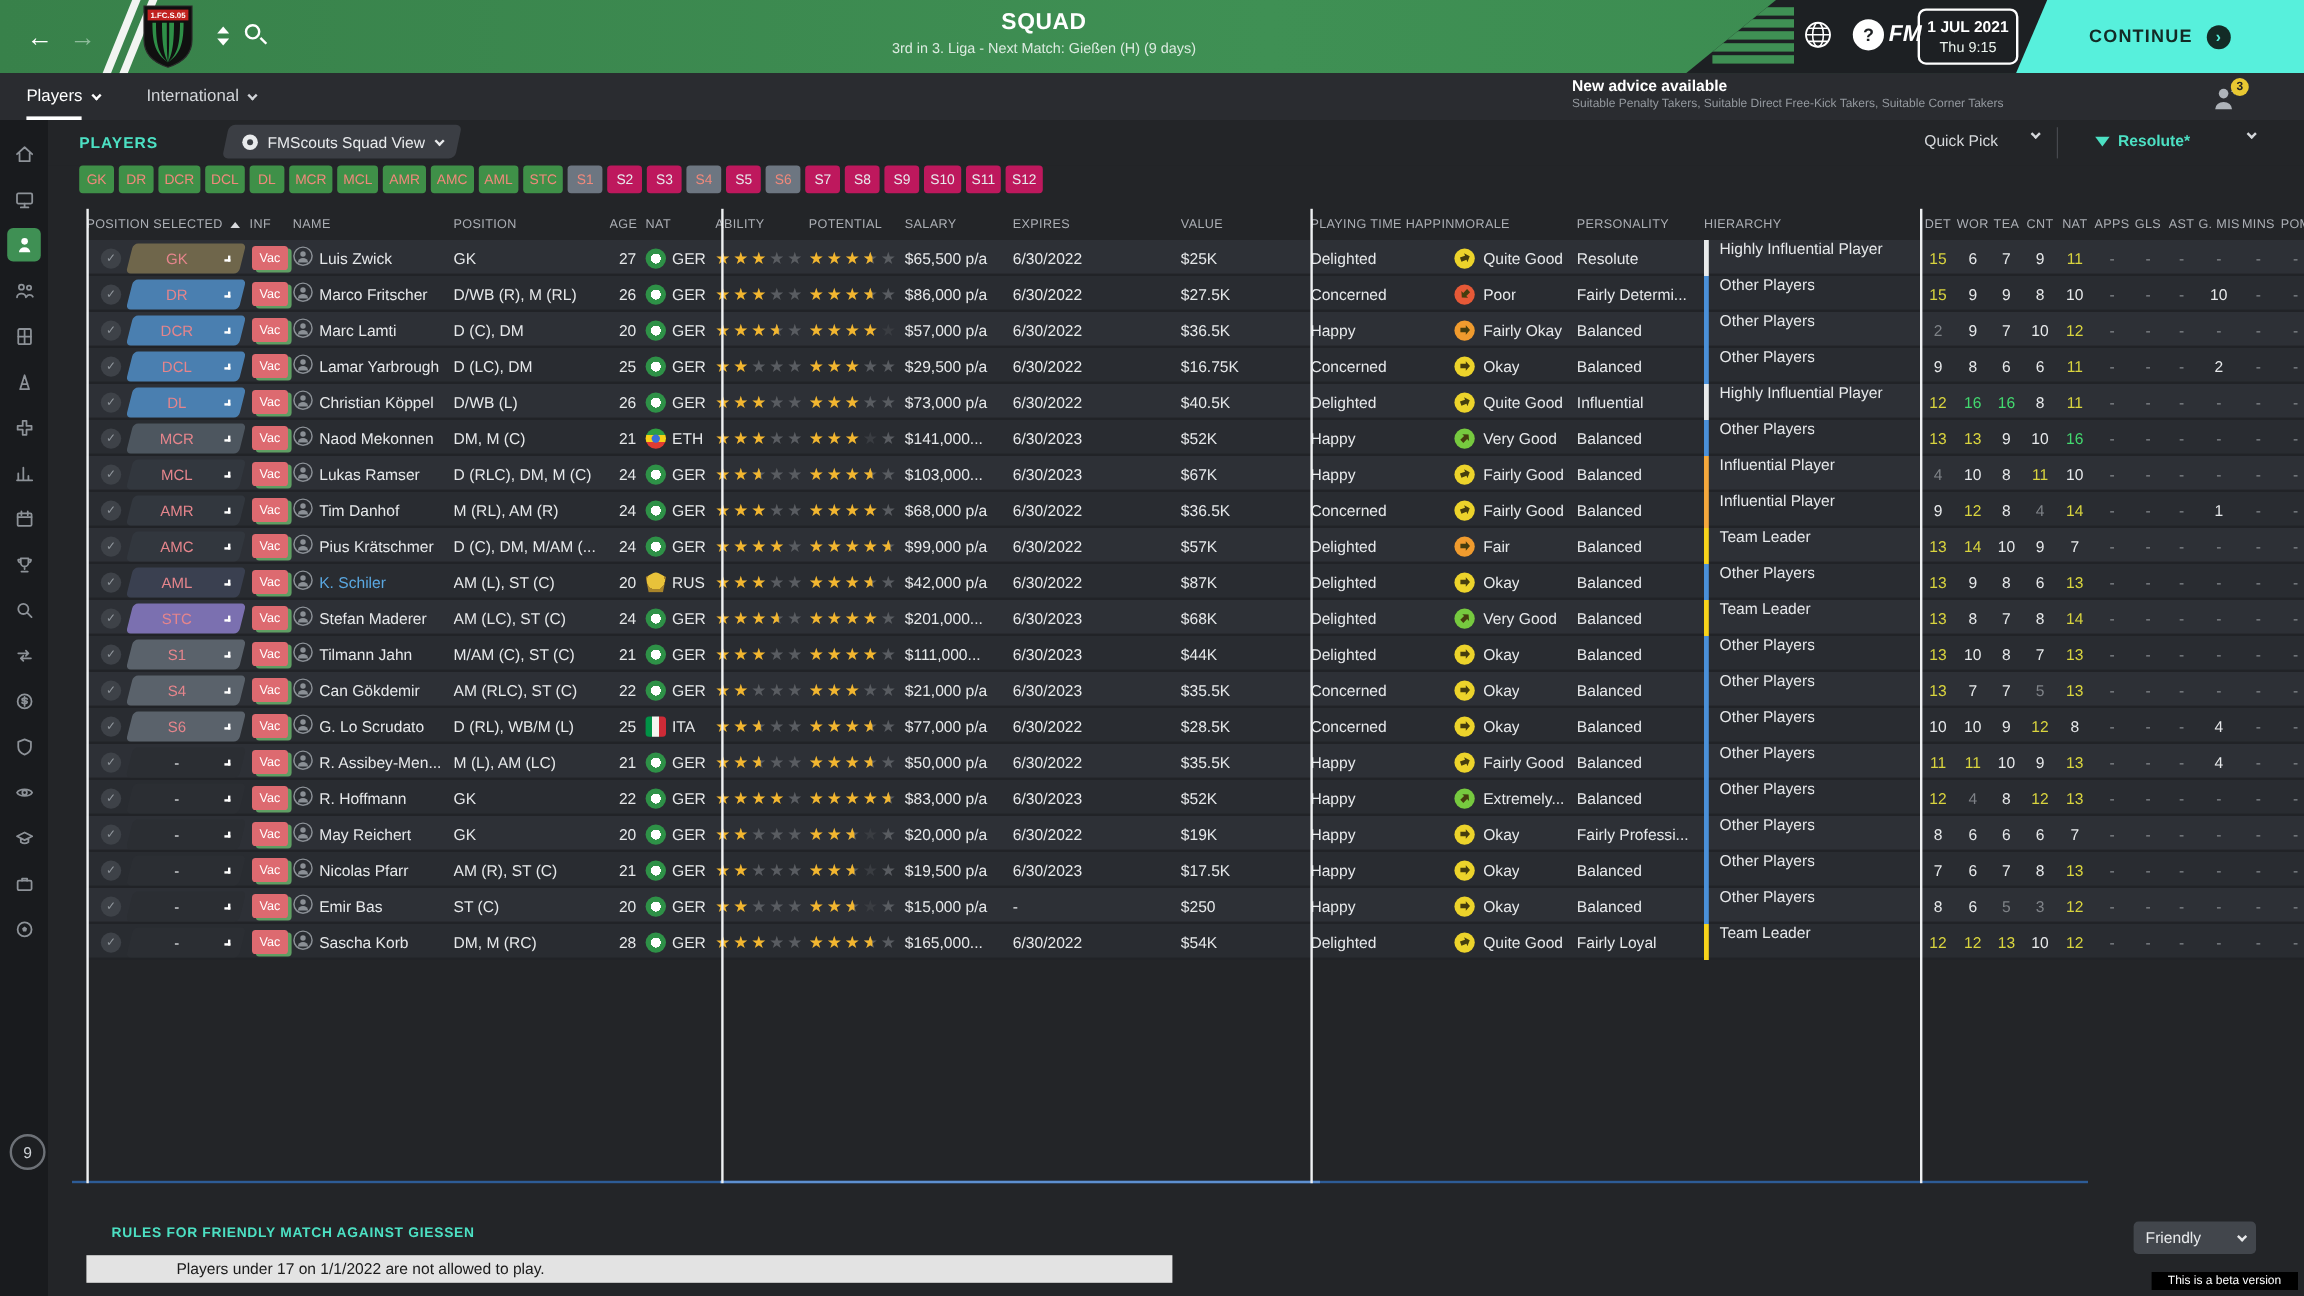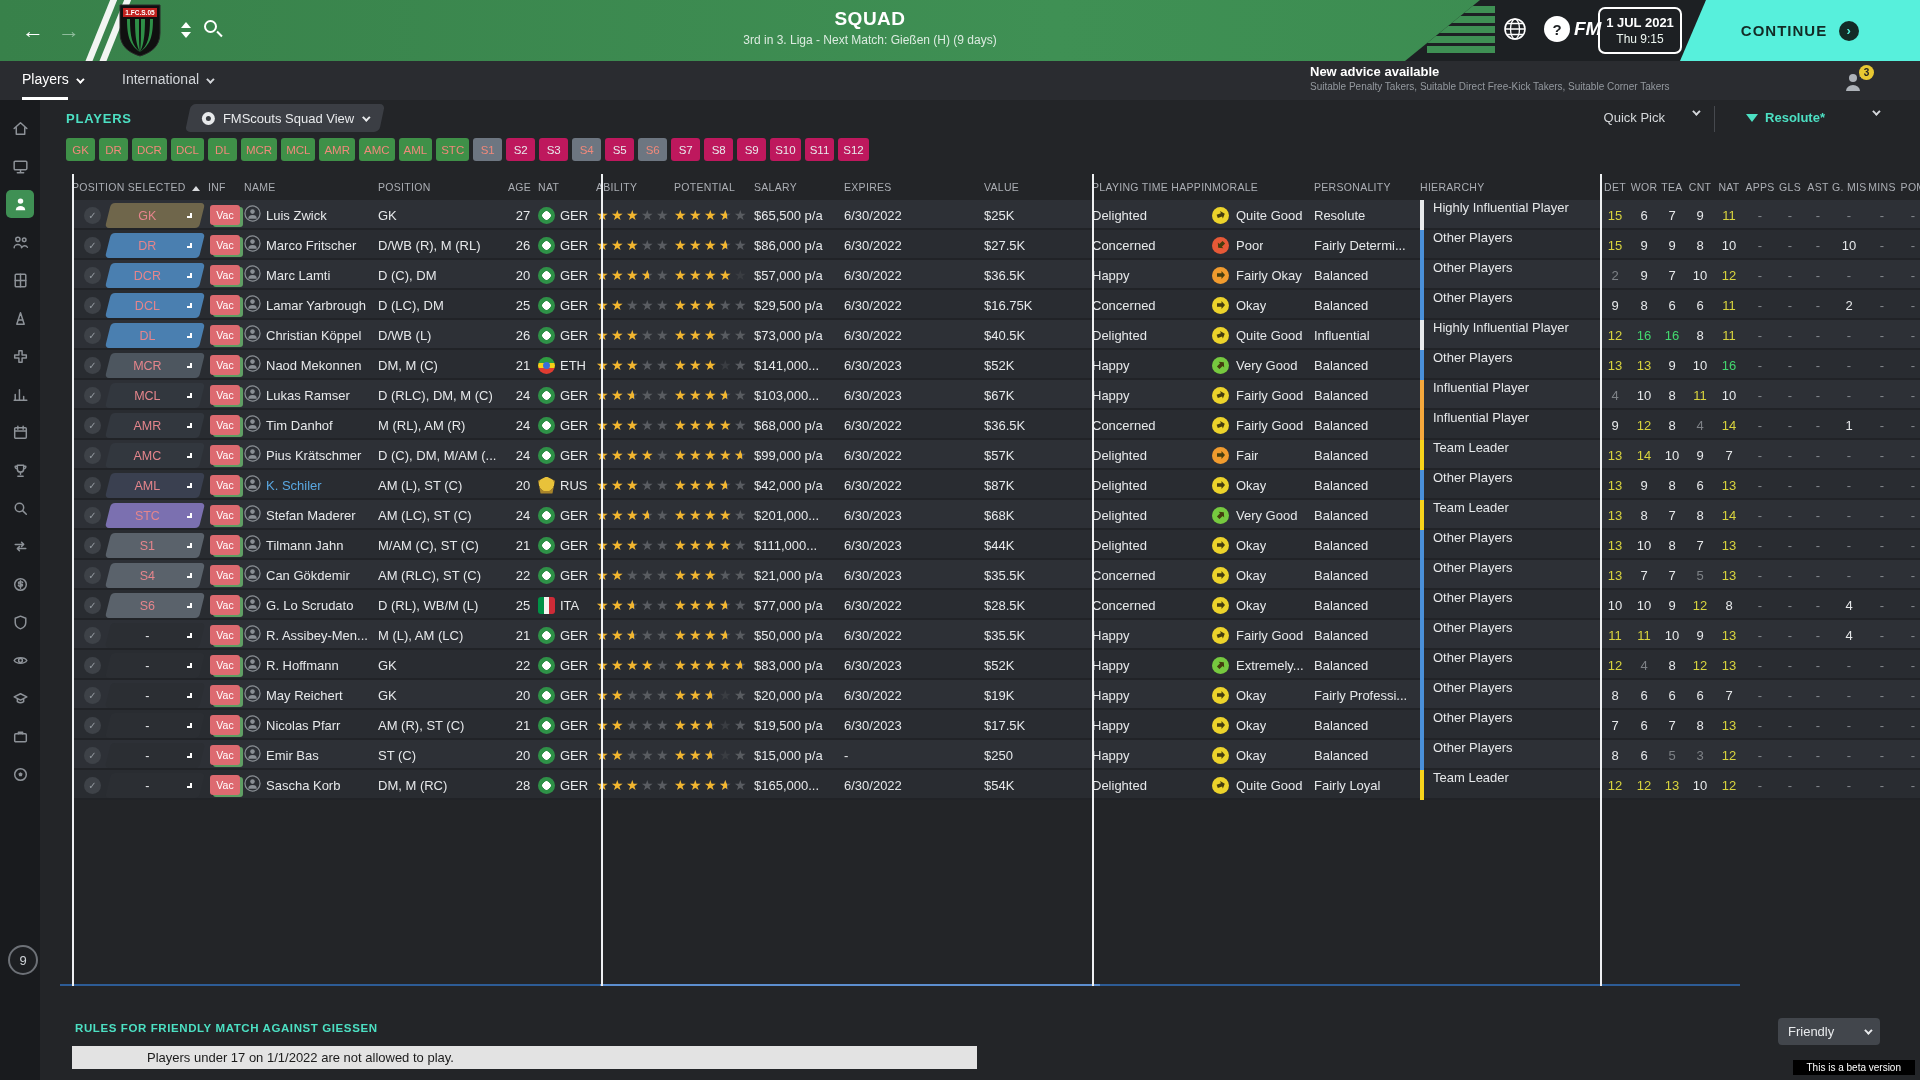--- a/index.html
+++ b/index.html
@@ -120,21 +120,21 @@
   .star.half:before{content:"★";position:absolute;left:0;top:0;width:54%;overflow:hidden;color:#f2b630;}
   .morale{display:flex;align-items:center;gap:7px;}
   .mcirc{width:17px;height:17px;border-radius:50%;display:flex;align-items:center;justify-content:center;flex:none;}
   .mcirc svg{width:10px;height:10px;fill:#453d0e;}
   .hier{display:flex;align-items:flex-start;height:30px;}
   .hbar{width:4px;height:30px;margin-right:9px;flex:none;}
   .stat-y{color:#d9d43e;} .stat-g{color:#7e8287;} .stat-G{color:#43d96f;} .stat-w{color:#e6e8ea;} .stat-d{color:#85898e;}
   
   #blueline{position:absolute;left:60px;top:984px;width:1680px;height:2px;background:#2d5c96;}
   #blueline .seg{position:absolute;left:540px;width:500px;height:2px;background:#5d8fd0;top:0;}
-  #rules{position:absolute;left:75px;top:1022px;color:#4ce0c3;font-size:11.5px;font-weight:bold;letter-spacing:.6px;}
+  #rules{position:absolute;left:93px;top:1022px;color:#4ce0c3;font-size:11.5px;font-weight:bold;letter-spacing:.6px;}
   #notice{position:absolute;left:72px;top:1046px;width:905px;height:23px;background:#e3e3e3;color:#1b1b1b;
     font-size:13px;line-height:23px;padding-left:75px;}
   #friendly{position:absolute;right:40px;top:1018px;width:102px;height:27px;background:#42464c;border-radius:4px;
     color:#e8eaec;font-size:13px;display:flex;align-items:center;justify-content:space-between;padding:0 10px;}
   #beta{position:absolute;right:5px;top:1060px;background:#000;color:#fff;font-size:10px;padding:2px 14px;}
 </style>
 </head>
 <body>
 
 <div id="greenbar">

